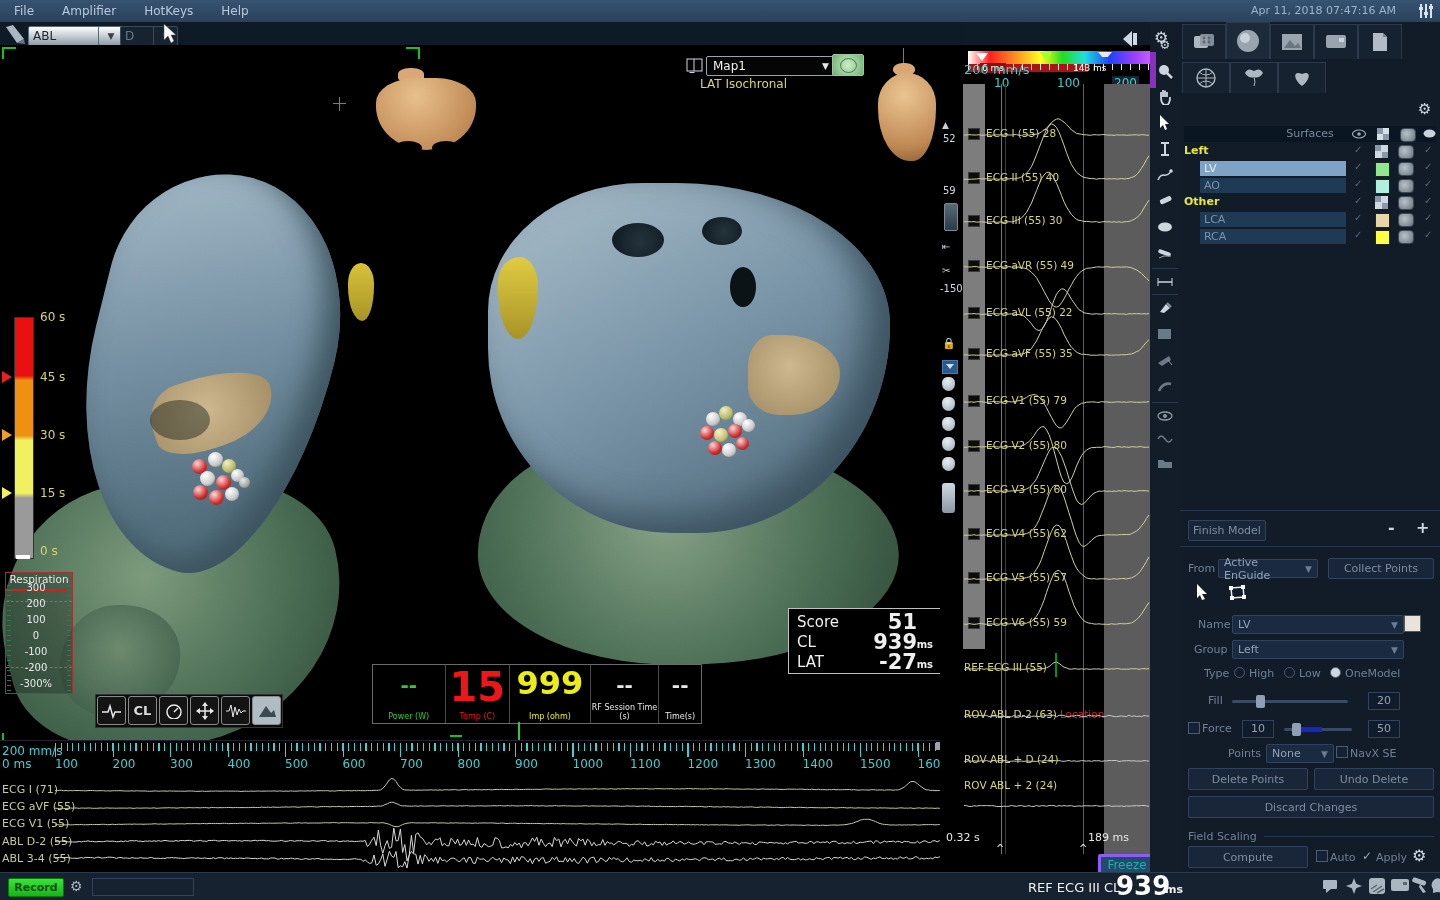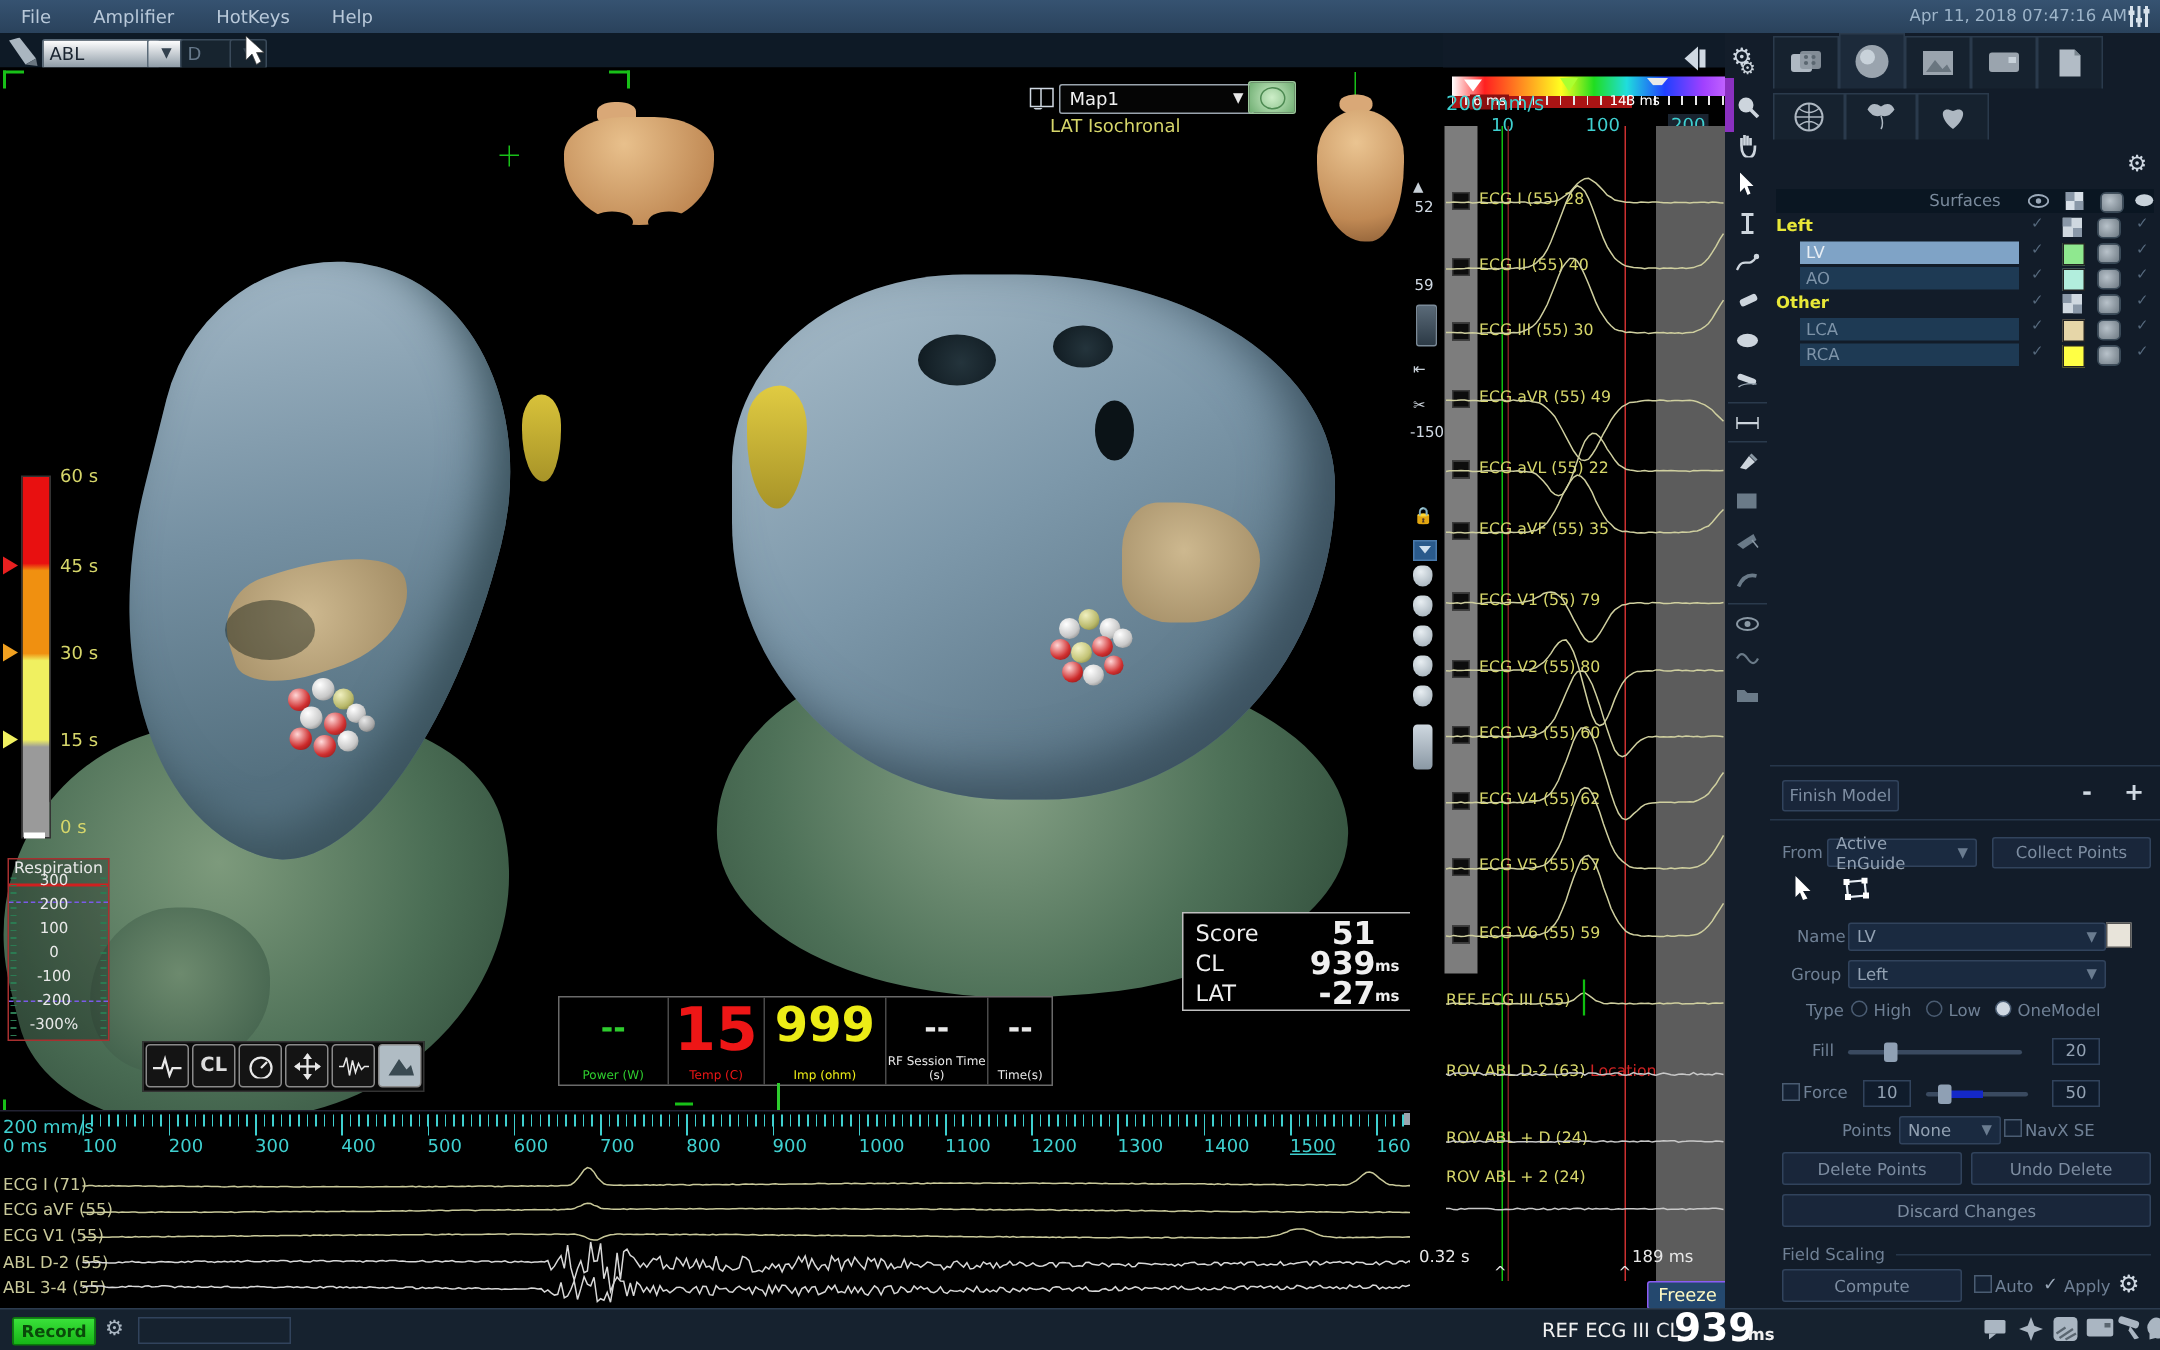--- a/index.html
+++ b/index.html
@@ -2,21 +2,21 @@
 <html><head>
 <meta charset="utf-8">
 <style>
   html,body{margin:0;padding:0;background:#000;}
   #app{position:relative;width:1440px;height:900px;overflow:hidden;background:#000;
        font-family:"DejaVu Sans","Liberation Sans",sans-serif;font-size:12px;color:#cfd8e2;}
   .abs{position:absolute;}
   
   .menubar{left:0;top:0;width:1440px;height:22px;background:linear-gradient(#365371,#2a425c);display:flex;align-items:center;}
   .menuitem{padding:0 14px;color:#b9c9da;font-size:12px;}
-  .timestamp{position:absolute;right:22px;top:4px;color:#9db4c9;font-size:11px;margin-left:34px;}
+  .timestamp{position:absolute;right:44px;top:4px;color:#9db4c9;font-size:11px;margin-left:34px;}
   
   .toolbar2{left:0;top:22px;width:962px;height:23px;background:#0e1a26;}
   .topbar-right{left:962px;top:22px;width:478px;height:36px;background:#101b28;}
   .dd-silver{background:linear-gradient(#ffffff,#8e9ba6);border:1px solid #5a6a78;border-radius:2px;color:#1a2430;
              display:flex;align-items:center;justify-content:space-between;padding:0 4px;font-size:12px;}
   .dd-dark{background:#17242f;border:1px solid #3a4a5a;border-radius:2px;color:#66788a;display:flex;align-items:center;justify-content:space-between;padding:0 4px;}
   .caret{font-size:9px;color:#33414e;}
   
   .viewport{left:0;top:45px;width:962px;height:695px;background:#000;overflow:hidden;}
   .greenline{background:#18c018;}
@@ -316,21 +316,21 @@
         <span class="abs cyan" style="left: 285px; top: 16px; font-size: 12px;">500</span>
         <span class="abs cyan" style="left: 342.5px; top: 16px; font-size: 12px;">600</span>
         <span class="abs cyan" style="left: 400px; top: 16px; font-size: 12px;">700</span>
         <span class="abs cyan" style="left: 457.5px; top: 16px; font-size: 12px;">800</span>
         <span class="abs cyan" style="left: 515px; top: 16px; font-size: 12px;">900</span>
         <span class="abs cyan" style="left: 572.5px; top: 16px; font-size: 12px;">1000</span>
         <span class="abs cyan" style="left: 630px; top: 16px; font-size: 12px;">1100</span>
         <span class="abs cyan" style="left: 687.5px; top: 16px; font-size: 12px;">1200</span>
         <span class="abs cyan" style="left: 745px; top: 16px; font-size: 12px;">1300</span>
         <span class="abs cyan" style="left: 802.5px; top: 16px; font-size: 12px;">1400</span>
-        <span class="abs cyan" style="left: 860px; top: 16px; font-size: 12px; text-decoration: underline;">1500</span>
+        <span class="abs cyan" style="left: 860px; top: 16px; font-size: 12px;">1500</span>
         <span class="abs cyan" style="left: 917.5px; top: 16px; font-size: 12px;">1600</span>
       </div>
     <span class="ecglab" style="top:42px">ECG I (71)</span>
     <span class="ecglab" style="top:59px">ECG aVF (55)</span>
     <span class="ecglab" style="top:76px">ECG V1 (55)</span>
     <span class="ecglab" style="top:94px">ABL  D-2 (55)</span>
     <span class="ecglab" style="top:111px">ABL  3-4 (55)</span>
     <div class="abs" style="left:936px;top:1px;width:20px;height:8px;background:#9aa4ae"></div>
     <svg id="bottom-waves" class="abs" style="left:0;top:0" width="962" height="132">
         <polyline points="55.0,49.6 57.2,49.6 59.4,49.3 61.6,49.3 63.8,49.8 66.0,49.5 68.2,49.8 70.4,49.5 72.6,49.8 74.8,49.4 77.0,49.6 79.2,49.5 81.4,49.7 83.6,49.7 85.8,49.9 88.0,49.6 90.2,49.5 92.4,49.5 94.6,49.7 96.8,49.8 99.0,49.7 101.2,49.7 103.4,49.7 105.6,50.0 107.8,49.8 110.0,50.0 112.2,49.8 114.4,49.7 116.6,49.8 118.8,49.7 121.0,49.7 123.2,49.9 125.4,50.0 127.6,50.0 129.8,50.0 132.0,49.8 134.2,50.1 136.4,49.8 138.6,49.9 140.8,50.0 143.0,50.0 145.2,50.0 147.4,50.2 149.6,50.3 151.8,50.2 154.0,50.0 156.2,49.9 158.4,50.3 160.6,50.1 162.8,50.0 165.0,50.0 167.2,50.2 169.4,49.9 171.6,50.1 173.8,50.0 176.0,50.2 178.2,50.1 180.4,50.2 182.6,50.2 184.8,50.3 187.0,50.0 189.2,50.0 191.4,50.0 193.6,50.1 195.8,50.4 198.0,50.3 200.2,50.3 202.4,50.0 204.6,50.4 206.8,50.3 209.0,50.2 211.2,50.1 213.4,50.2 215.6,50.0 217.8,50.1 220.0,50.2 222.2,50.2 224.4,50.0 226.6,50.1 228.8,50.1 231.0,50.1 233.2,50.1 235.4,50.2 237.6,50.1 239.8,50.4 242.0,50.4 244.2,50.2 246.4,50.2 248.6,50.3 250.8,50.1 253.0,50.2 255.2,50.2 257.4,50.0 259.6,50.1 261.8,50.2 264.0,50.1 266.2,50.1 268.4,50.0 270.6,50.1 272.8,50.0 275.0,49.9 277.2,50.3 279.4,49.9 281.6,50.1 283.8,50.3 286.0,50.0 288.2,50.3 290.4,49.9 292.6,50.1 294.8,50.2 297.0,50.2 299.2,49.9 301.4,49.9 303.6,50.0 305.8,50.0 308.0,49.8 310.2,50.0 312.4,49.7 314.6,50.0 316.8,49.8 319.0,49.7 321.2,49.7 323.4,49.8 325.6,49.7 327.8,49.7 330.0,50.1 332.2,49.9 334.4,50.1 336.6,49.8 338.8,49.6 341.0,49.6 343.2,49.8 345.4,49.8 347.6,49.5 349.8,49.7 352.0,49.9 354.2,49.5 356.4,49.8 358.6,49.5 360.8,49.7 363.0,49.7 365.2,49.8 367.4,49.4 369.6,49.6 371.8,49.6 374.0,49.3 376.2,49.3 378.4,49.3 380.6,48.8 382.8,47.3 385.0,44.9 387.2,42.0 389.4,38.9 391.6,37.4 393.8,38.1 396.0,40.4 398.2,44.0 400.4,46.2 402.6,48.2 404.8,48.9 407.0,49.0 409.2,49.1 411.4,49.2 413.6,49.0 415.8,49.3 418.0,49.1 420.2,49.1 422.4,49.2 424.6,49.0 426.8,49.1 429.0,49.0 431.2,48.8 433.4,49.1 435.6,48.9 437.8,49.2 440.0,48.9 442.2,49.2 444.4,48.7 446.6,48.7 448.8,49.0 451.0,48.8 453.2,48.7 455.4,48.6 457.6,49.0 459.8,49.1 462.0,48.7 464.2,48.6 466.4,48.6 468.6,49.0 470.8,48.7 473.0,48.9 475.2,48.6 477.4,48.7 479.6,48.7 481.8,48.9 484.0,48.6 486.2,48.8 488.4,48.4 490.6,48.8 492.8,48.8 495.0,48.5 497.2,48.4 499.4,48.5 501.6,48.3 503.8,48.6 506.0,48.5 508.2,48.5 510.4,48.6 512.6,48.6 514.8,48.3 517.0,48.2 519.2,48.5 521.4,48.5 523.6,48.5 525.8,48.3 528.0,48.3 530.2,48.3 532.4,48.4 534.6,48.3 536.8,48.2 539.0,48.4 541.2,48.3 543.4,48.1 545.6,47.9 547.8,48.0 550.0,48.0 552.2,48.3 554.4,48.1 556.6,48.2 558.8,48.2 561.0,48.2 563.2,47.9 565.4,47.9 567.6,48.2 569.8,47.8 572.0,48.0 574.2,48.2 576.4,48.1 578.6,47.8 580.8,47.9 583.0,48.1 585.2,47.9 587.4,48.0 589.6,47.9 591.8,48.1 594.0,47.8 596.2,47.7 598.4,48.1 600.6,47.9 602.8,47.8 605.0,48.0 607.2,48.1 609.4,47.9 611.6,47.7 613.8,48.1 616.0,48.1 618.2,47.7 620.4,48.0 622.6,47.7 624.8,47.9 627.0,47.6 629.2,47.8 631.4,47.9 633.6,47.6 635.8,47.8 638.0,47.9 640.2,47.7 642.4,47.8 644.6,47.7 646.8,47.6 649.0,48.0 651.2,47.9 653.4,48.0 655.6,47.6 657.8,47.7 660.0,47.7 662.2,47.8 664.4,47.9 666.6,47.7 668.8,47.8 671.0,47.7 673.2,47.9 675.4,48.0 677.6,47.8 679.8,48.0 682.0,47.8 684.2,47.9 686.4,47.6 688.6,47.6 690.8,47.6 693.0,48.0 695.2,47.6 697.4,47.8 699.6,47.9 701.8,48.0 704.0,48.0 706.2,47.9 708.4,47.9 710.6,47.6 712.8,47.8 715.0,48.1 717.2,47.8 719.4,47.9 721.6,47.9 723.8,48.1 726.0,47.7 728.2,47.8 730.4,47.9 732.6,48.0 734.8,48.2 737.0,47.9 739.2,48.1 741.4,48.2 743.6,48.2 745.8,48.1 748.0,48.0 750.2,48.1 752.4,48.3 754.6,47.9 756.8,48.3 759.0,48.3 761.2,48.0 763.4,47.9 765.6,48.3 767.8,48.1 770.0,48.3 772.2,48.1 774.4,48.3 776.6,48.0 778.8,48.4 781.0,48.4 783.2,48.4 785.4,48.4 787.6,48.1 789.8,48.1 792.0,48.2 794.2,48.1 796.4,48.3 798.6,48.2 800.8,48.1 803.0,48.2 805.2,48.5 807.4,48.3 809.6,48.6 811.8,48.2 814.0,48.5 816.2,48.7 818.4,48.2 820.6,48.7 822.8,48.6 825.0,48.7 827.2,48.8 829.4,48.6 831.6,48.7 833.8,48.4 836.0,48.8 838.2,48.7 840.4,48.8 842.6,48.6 844.8,48.6 847.0,48.6 849.2,48.5 851.4,48.9 853.6,48.6 855.8,48.9 858.0,49.1 860.2,49.0 862.4,48.8 864.6,48.9 866.8,49.0 869.0,49.1 871.2,48.7 873.4,48.7 875.6,48.9 877.8,49.1 880.0,48.9 882.2,48.9 884.4,49.3 886.6,48.9 888.8,48.9 891.0,48.9 893.2,49.2 895.4,48.9 897.6,49.0 899.8,48.4 902.0,47.3 904.2,46.1 906.4,44.2 908.6,42.2 910.8,40.7 913.0,40.4 915.2,41.0 917.4,42.6 919.6,44.6 921.8,46.1 924.0,47.7 926.2,48.8 928.4,48.9 930.6,49.4 932.8,49.3 935.0,49.6 937.2,49.6 939.4,49.4 941.6,49.6 943.8,49.4 946.0,49.6 948.2,49.4 950.4,49.5 952.6,49.6 954.8,49.8 957.0,49.8" fill="none" stroke="#c9c99a" stroke-width="1"></polyline>
@@ -428,21 +428,21 @@
         <polyline points="24.0,671.0 26.5,671.9 29.0,670.6 31.5,670.3 34.0,670.4 36.5,670.3 39.0,670.4 41.5,670.7 44.0,670.2 46.5,670.4 49.0,671.6 51.5,671.0 54.0,671.0 56.5,670.5 59.0,671.8 61.5,671.2 64.0,671.5 66.5,671.4 69.0,671.6 71.5,671.8 74.0,670.5 76.5,671.3 79.0,670.5 81.5,671.9 84.0,670.9 86.5,671.8 89.0,670.7 91.5,671.4 94.0,671.1 96.5,671.4 99.0,671.5 101.5,671.0 104.0,671.0 106.5,670.2 109.0,670.3 111.5,670.4 114.0,670.2 116.5,671.7 119.0,670.3 121.5,670.3 124.0,670.5 126.5,671.5 129.0,671.3 131.5,671.0 134.0,671.0 136.5,670.3 139.0,670.4 141.5,671.5 144.0,671.8 146.5,671.3 149.0,670.1 151.5,671.0 154.0,670.8 156.5,671.1 159.0,670.4 161.5,671.4 164.0,671.8 166.5,671.0 169.0,670.3 171.5,670.9 174.0,671.5 176.5,671.8 179.0,671.2 181.5,671.0 184.0,671.4 186.5,671.5 189.0,670.1 191.5,671.5 194.0,670.8 196.5,671.5 199.0,671.1 201.5,671.7 204.0,670.5 206.5,670.9 209.0,671.3" fill="none" stroke="#c8c8c8" stroke-width="1"></polyline>
         <polyline points="24.0,716.3 26.5,716.4 29.0,715.6 31.5,716.3 34.0,715.9 36.5,716.1 39.0,716.2 41.5,715.7 44.0,716.2 46.5,715.5 49.0,716.3 51.5,716.2 54.0,715.5 56.5,716.1 59.0,715.6 61.5,715.7 64.0,715.6 66.5,715.8 69.0,716.5 71.5,716.2 74.0,716.1 76.5,716.2 79.0,716.2 81.5,716.1 84.0,716.4 86.5,716.0 89.0,716.1 91.5,716.4 94.0,716.2 96.5,716.5 99.0,715.7 101.5,716.1 104.0,715.8 106.5,715.6 109.0,716.2 111.5,716.3 114.0,715.6 116.5,715.8 119.0,715.6 121.5,716.1 124.0,716.4 126.5,715.9 129.0,715.5 131.5,716.3 134.0,715.8 136.5,716.3 139.0,716.1 141.5,715.6 144.0,715.8 146.5,716.1 149.0,715.8 151.5,716.4 154.0,715.7 156.5,715.8 159.0,715.7 161.5,716.4 164.0,715.9 166.5,715.9 169.0,715.5 171.5,715.7 174.0,715.5 176.5,715.5 179.0,716.5 181.5,716.0 184.0,715.9 186.5,715.7 189.0,715.7 191.5,715.9 194.0,715.8 196.5,716.1 199.0,716.1 201.5,716.2 204.0,715.6 206.5,715.8 209.0,716.2" fill="none" stroke="#c8c8c8" stroke-width="1"></polyline>
         <polyline points="24.0,760.6 26.5,760.6 29.0,761.4 31.5,761.5 34.0,760.7 36.5,761.1 39.0,760.7 41.5,760.6 44.0,760.7 46.5,760.6 49.0,760.7 51.5,760.7 54.0,760.8 56.5,761.4 59.0,761.5 61.5,761.5 64.0,761.2 66.5,761.4 69.0,761.2 71.5,760.5 74.0,761.0 76.5,761.3 79.0,760.7 81.5,760.6 84.0,761.3 86.5,761.2 89.0,760.6 91.5,761.5 94.0,761.4 96.5,760.5 99.0,761.3 101.5,760.7 104.0,760.7 106.5,761.3 109.0,760.6 111.5,760.5 114.0,760.7 116.5,761.4 119.0,760.5 121.5,761.1 124.0,760.6 126.5,761.0 129.0,760.8 131.5,760.7 134.0,761.4 136.5,761.2 139.0,760.9 141.5,761.2 144.0,760.8 146.5,760.8 149.0,760.8 151.5,761.0 154.0,760.8 156.5,760.6 159.0,761.2 161.5,761.2 164.0,760.9 166.5,760.8 169.0,760.5 171.5,761.3 174.0,761.2 176.5,761.1 179.0,761.2 181.5,760.9 184.0,761.5 186.5,760.9 189.0,761.2 191.5,760.9 194.0,760.8 196.5,760.6 199.0,760.9 201.5,760.5 204.0,760.5 206.5,760.9 209.0,761.3" fill="none" stroke="#c8c8c8" stroke-width="1"></polyline>
         <polyline points="116.0,608.0 116.0,632.0" fill="none" stroke="#10c010" stroke-width="1.5"></polyline>
       </svg>
 
     <div class="abs" style="left:6px;top:786px;color:#e8e8e8;font-size:11px">0.32 s</div>
     <div class="abs" style="left:148px;top:786px;color:#e8e8e8;font-size:11px">189 ms</div>
     <div class="abs" style="left:56px;top:798px;color:#e8e8e8;font-size:10px">^</div>
     <div class="abs" style="left:139px;top:798px;color:#e8e8e8;font-size:10px">^</div>
-    <div class="abs" style="left:158px;top:809px;width:52px;height:17px;background:#24486e;border:1px solid #8b5cf6;border-radius:2px;color:#fef9c3;font-size:12px;text-align:center;line-height:17px">Freeze</div>
+    <div class="abs" style="left:158px;top:809px;width:52px;height:17px;background:#24486e;border:3px solid #8b5cf6;border-radius:2px;color:#14b8a6;font-size:12px;text-align:center;line-height:17px">Freeze</div>
   </div>
 
   <div class="abs toolstrip">
     <div class="abs" style="left:0;top:30px;width:6px;height:36px;background:#8a30c0"></div>
     <div class="tool" style="top:10px">⚙</div>
     <div class="tool" style="top:36px">
         <svg width="16" height="16">
           <circle cx="7" cy="7" r="5" fill="#cdd5dd"></circle>
           <line x1="10" y1="10" x2="15" y2="15" stroke="#cdd5dd" stroke-width="2.5"></line>
         </svg>

